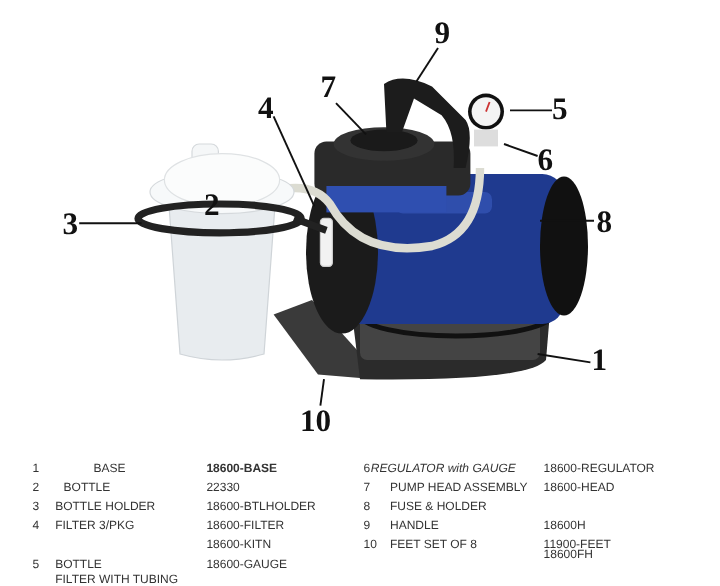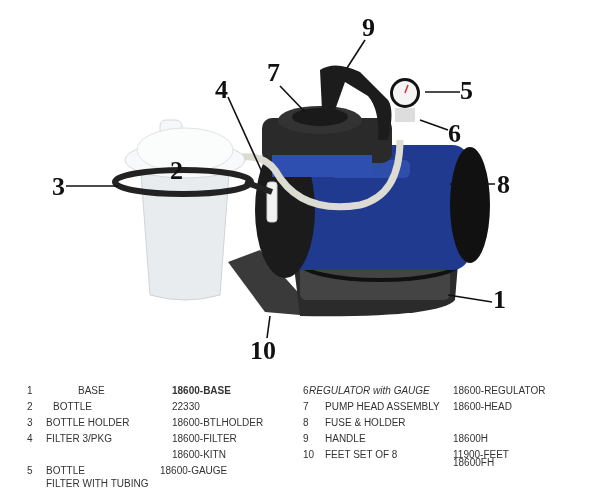--- a/index.html
+++ b/index.html
@@ -104,21 +104,21 @@
         <span class="code" style="left: 172px;">18600-FILTER</span>
       </div>
       <div class="row" style="top: 64px; left: 0px;">
         <span class="num" style="left: 27px;"></span>
         <span class="name" style="left: 46px; margin-top: 29px;">FILTER WITH TUBING</span>
         <span class="code" style="left: 172px;">18600-KITN</span>
       </div>
       <div class="row" style="top: 80px; left: 0px;">
         <span class="num" style="left: 27px;">5</span>
         <span class="name" style="left: 46px;">BOTTLE</span>
-        <span class="code" style="left: 160px; text-align: center;">18600-GAUGE</span>
+        <span class="code" style="left: 172px; text-align: center;">18600-GAUGE</span>
       </div>
     </div>
   <div id="parts-right">
       <div class="row" style="top: 0px; left: 0px;">
         <span class="num" style="left: 303px;">6</span>
         <span class="name" style="left: 309px; font-style: italic;">REGULATOR with GAUGE</span>
         <span class="code" style="left: 453px; text-align: right;">18600-REGULATOR</span>
       </div>
       <div class="row" style="top: 16px; left: 0px;">
         <span class="num" style="left: 303px;">7</span>

